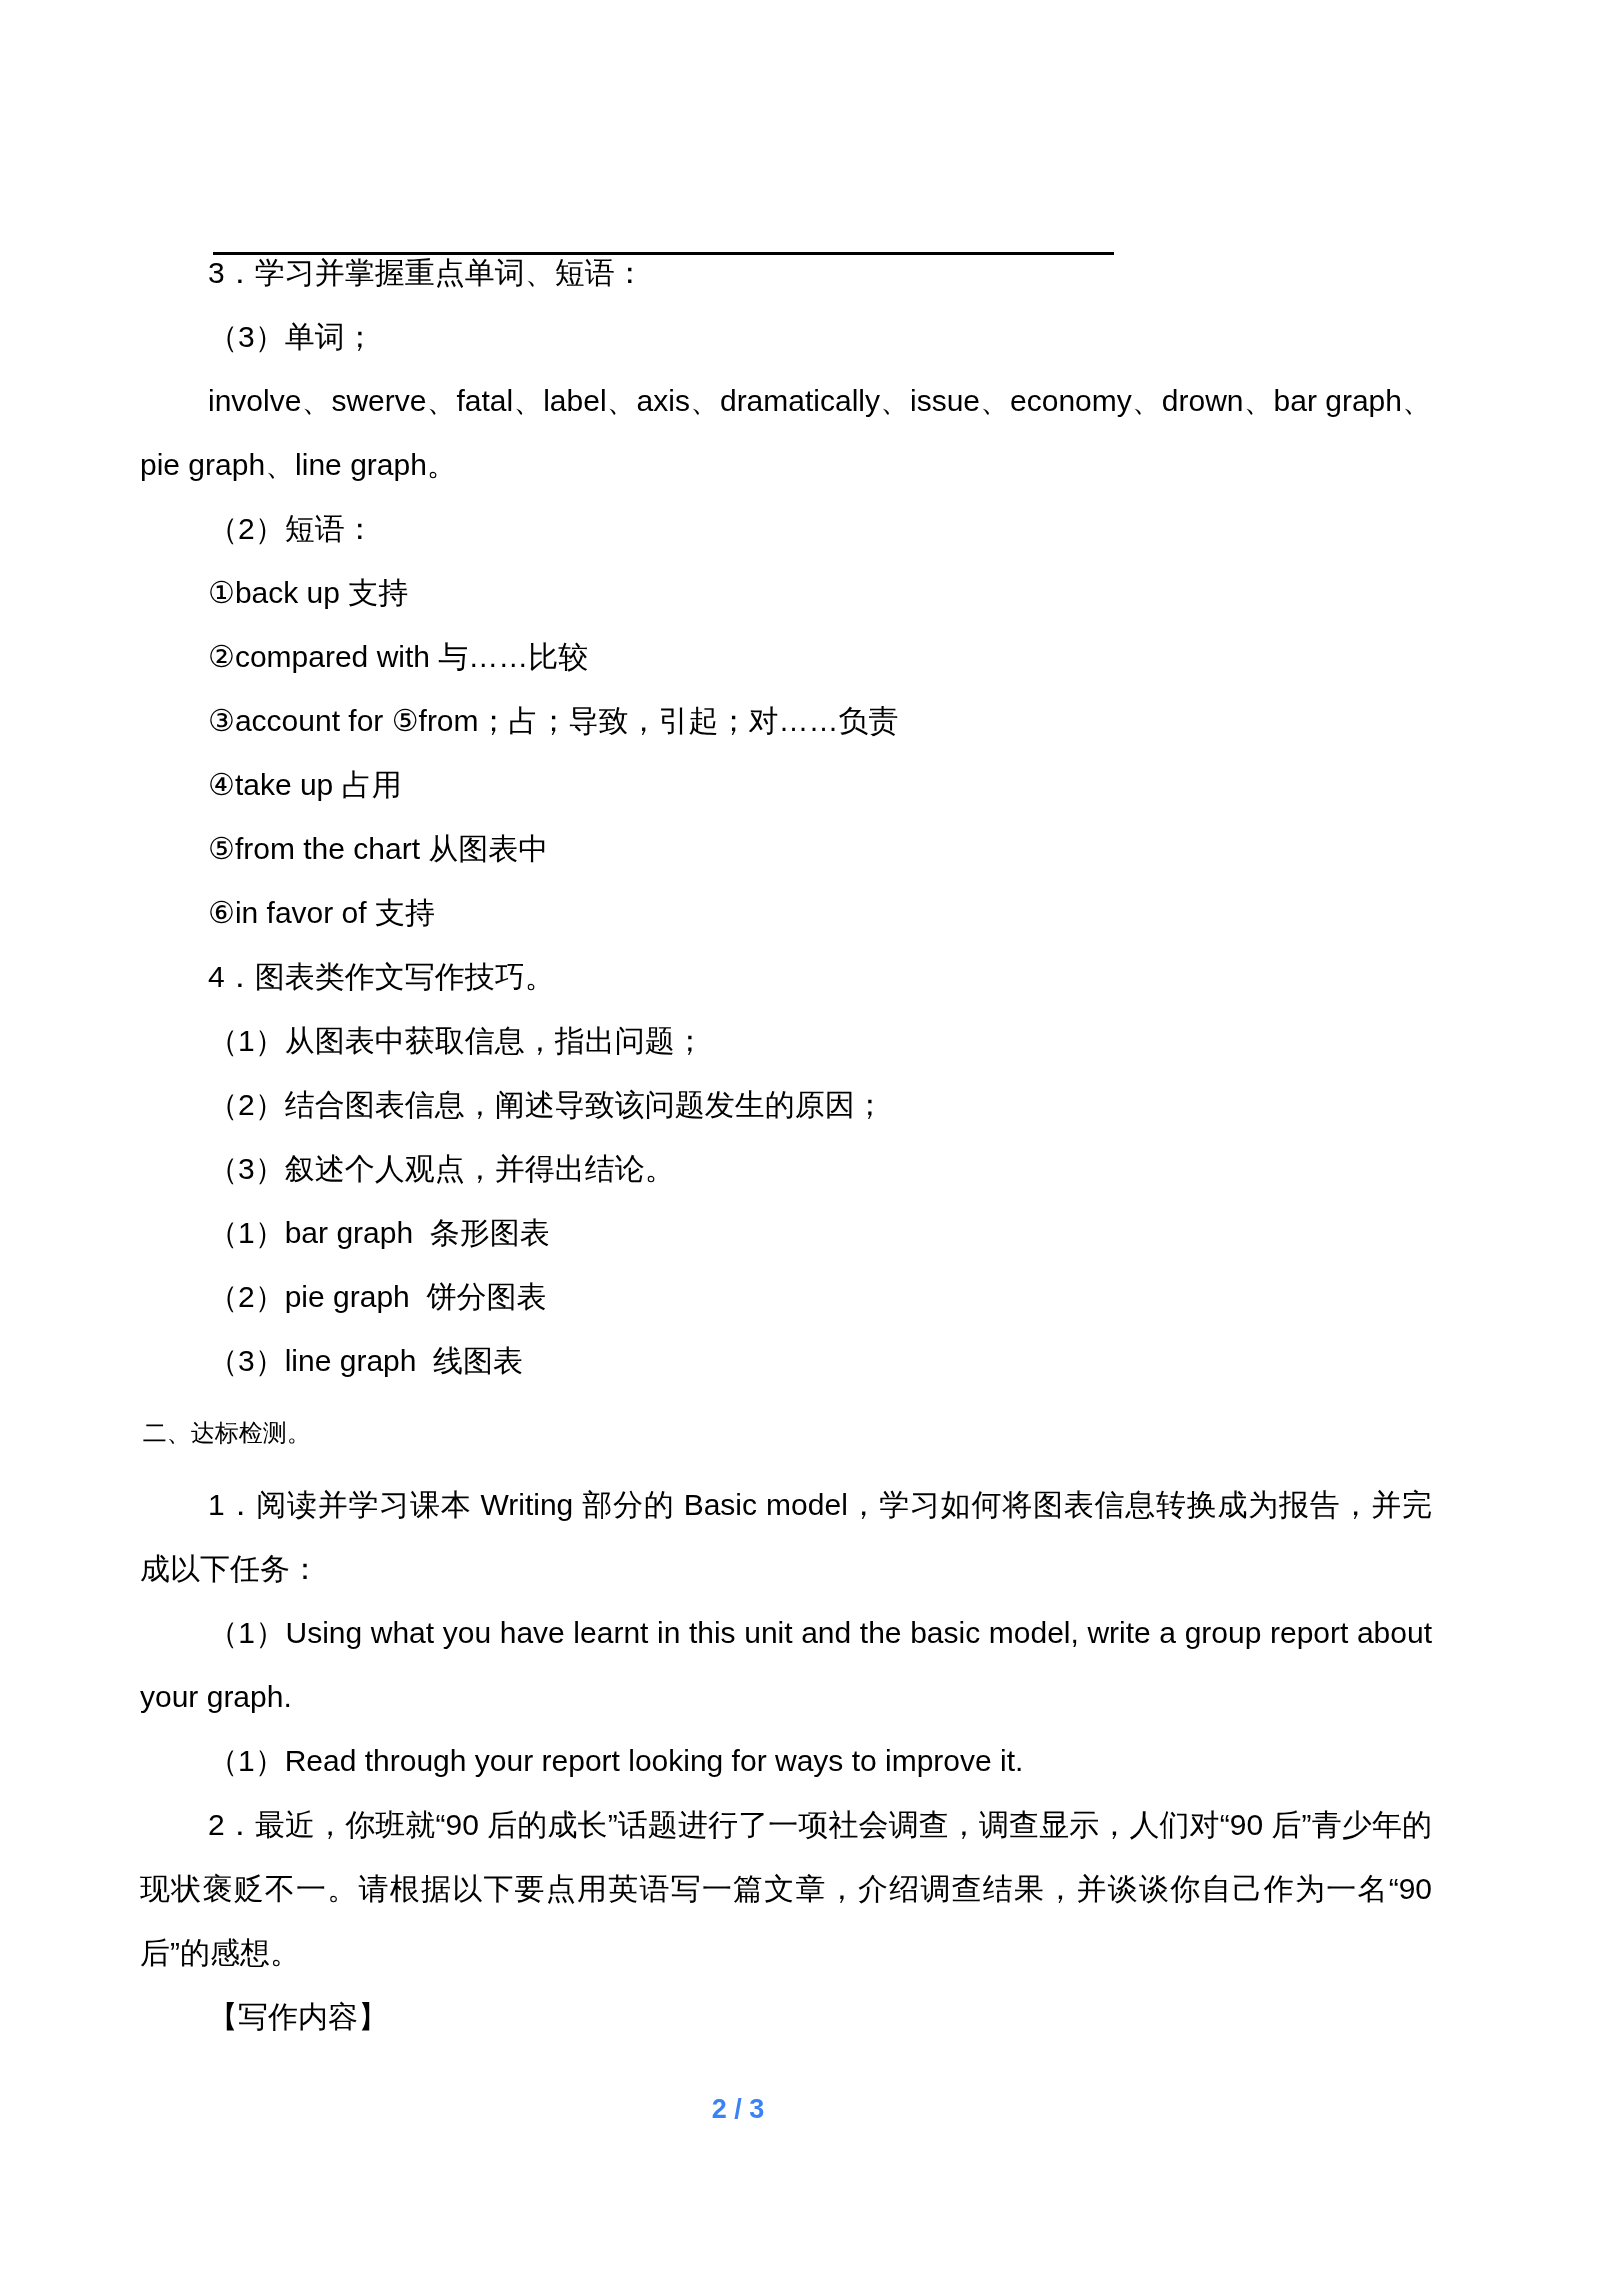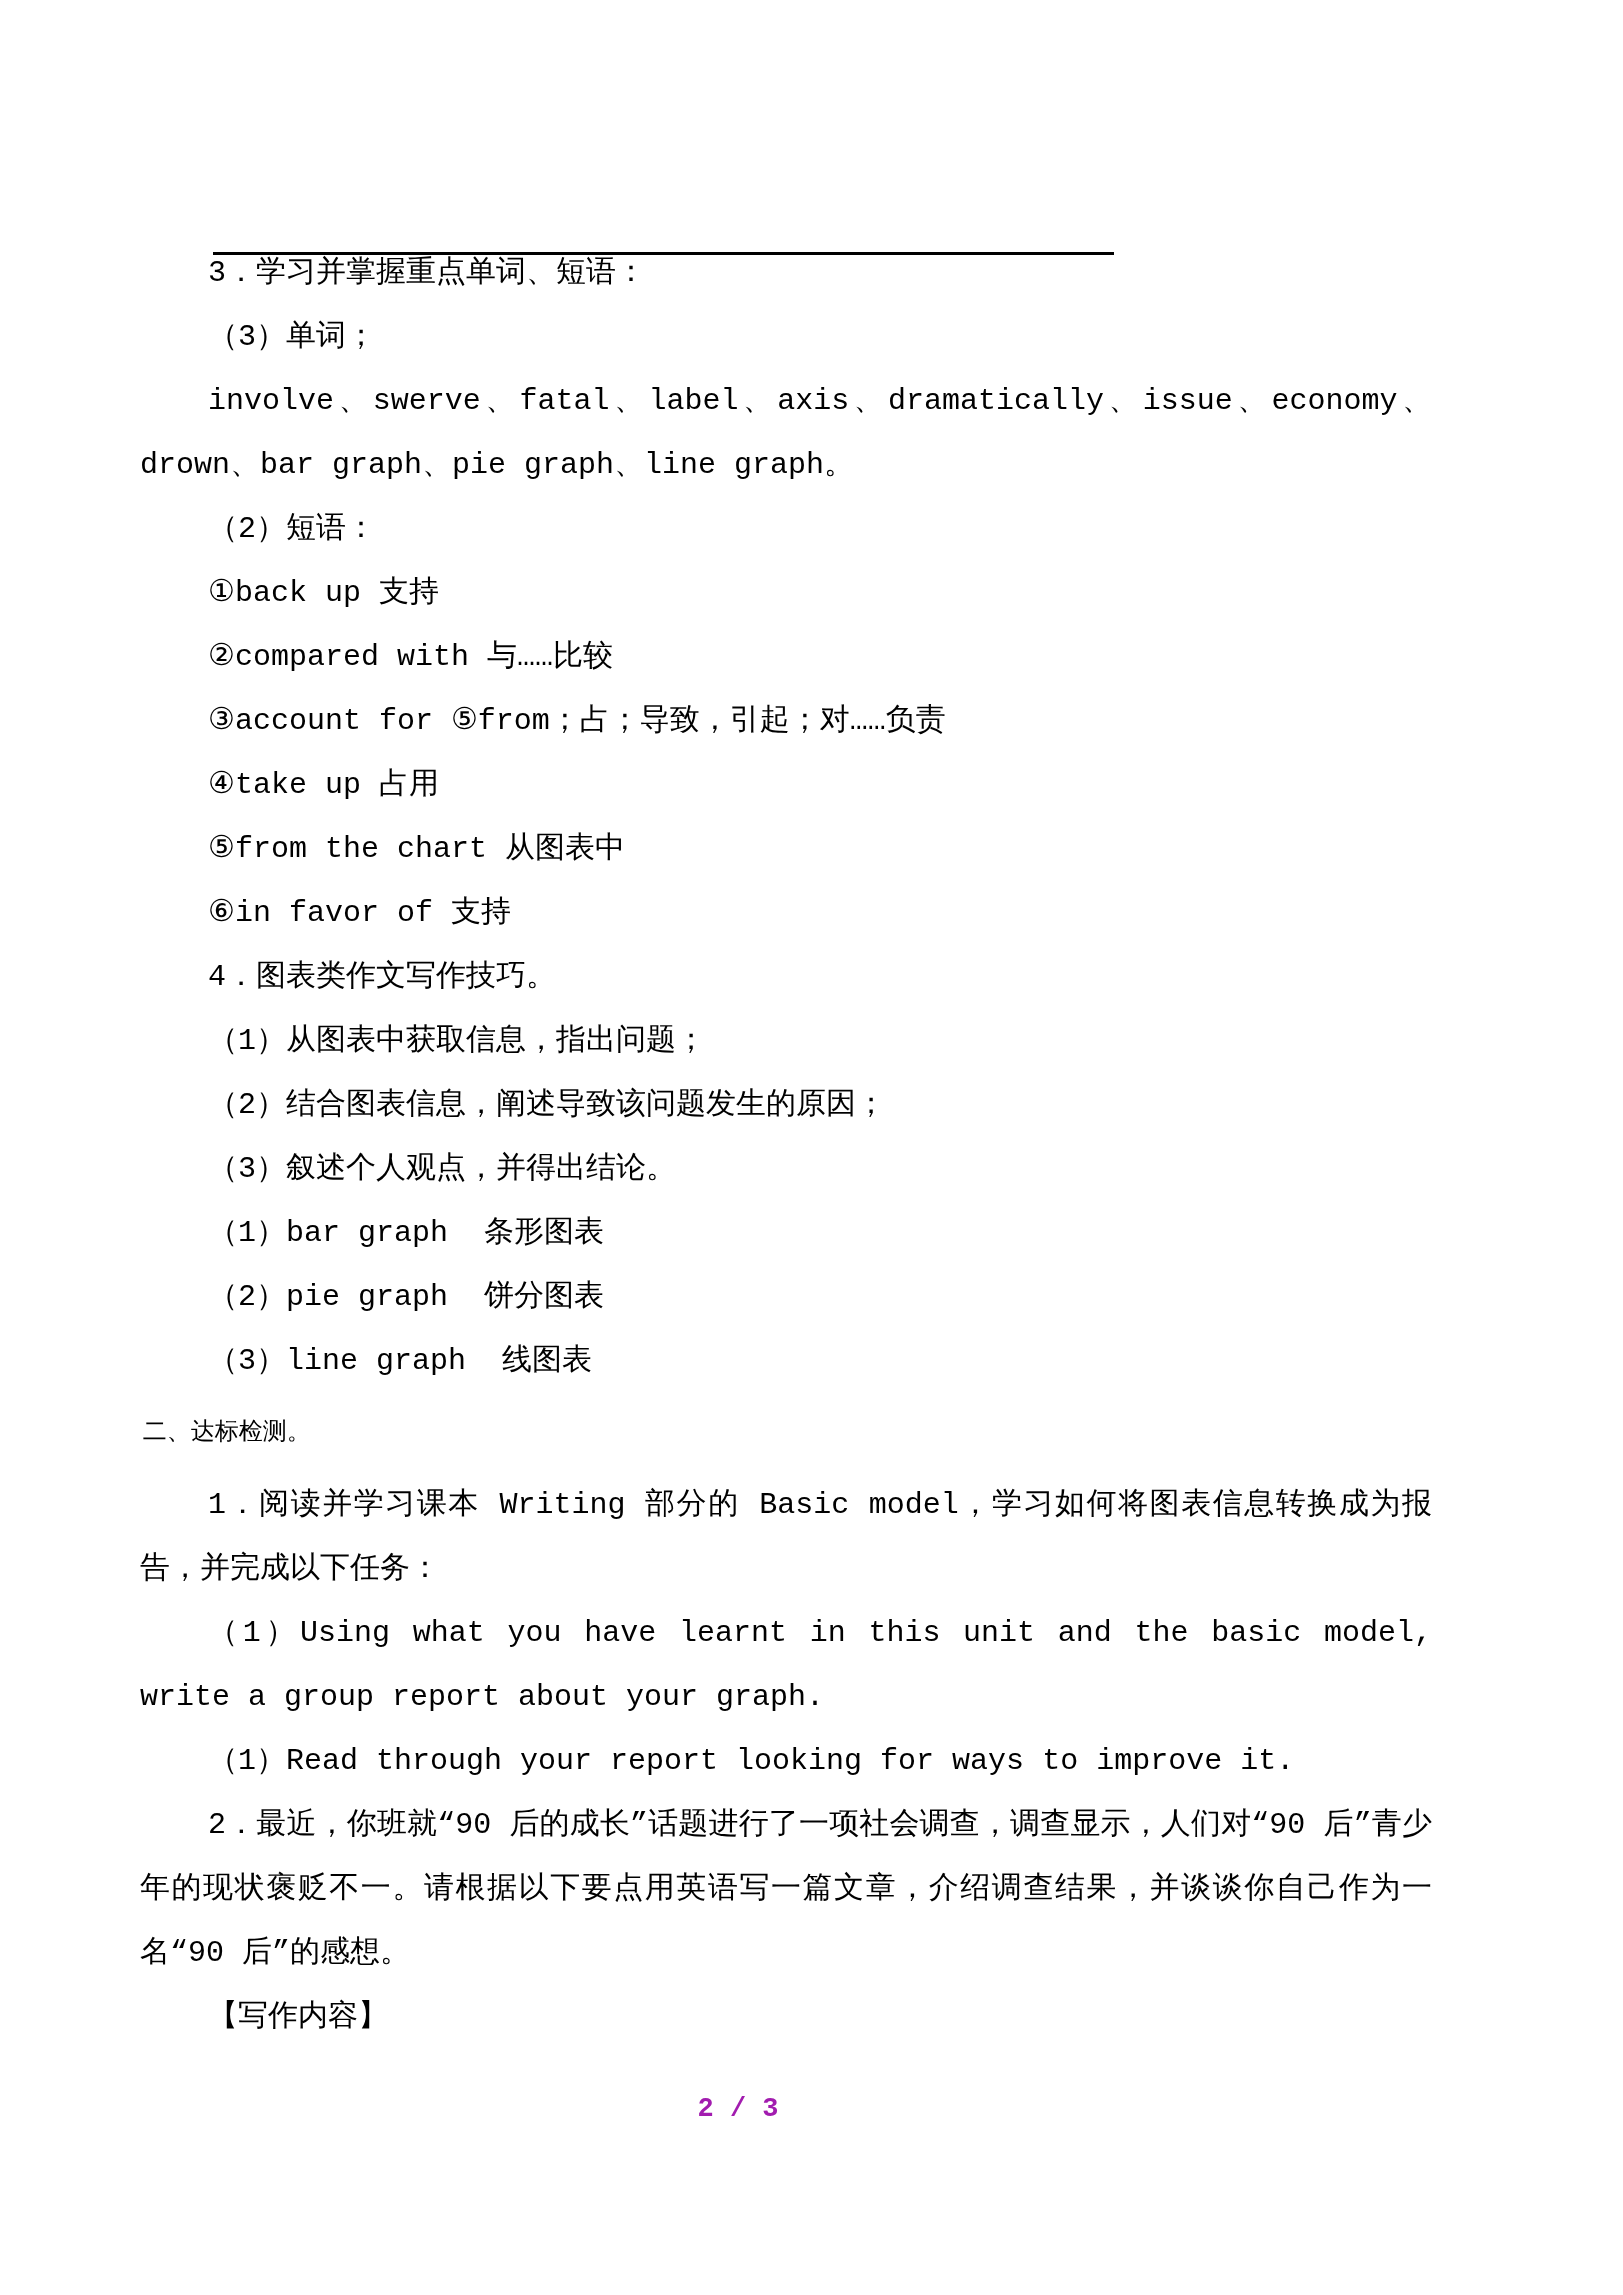--- a/index.html
+++ b/index.html
@@ -6,21 +6,21 @@
     margin: 0;
     padding: 0;
     background: #ffffff;
   }
   .page {
     position: relative;
     width: 1476px;
     height: 2295px;
     background: #ffffff;
     overflow: hidden;
-    font-family: Liberation Mono, monospace;
+    font-family: Liberation Sans, sans-serif;
     color: #000000;
   }
   .divider {
     position: absolute;
     top: 252px;
     left: 213px;
     width: 901px;
     height: 3.4px;
     background: #000000;
   }
@@ -44,21 +44,21 @@
     line-height: 80px;
   }
   .footer {
     position: absolute;
     top: 2094px;
     left: 0;
     width: 100%;
     text-align: center;
     font-size: 27px;
     font-weight: bold;
-    color: #a21caf;
+    color: #3b82f6;
   }
 </style>
 </head>
 <body>
 
 <div class="page">
 
   <div class="divider"></div>
 
   <div class="content">

